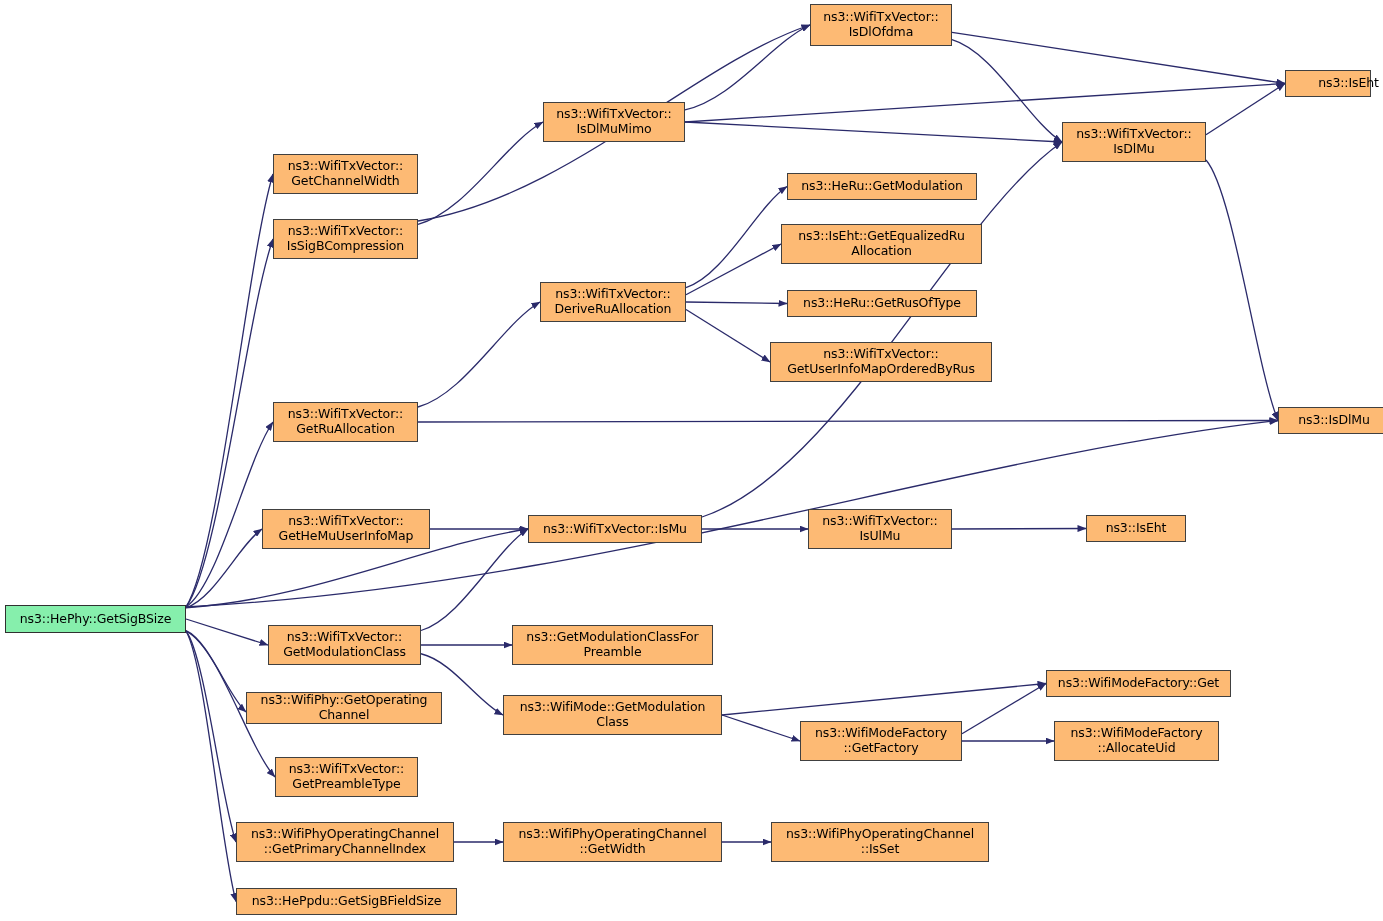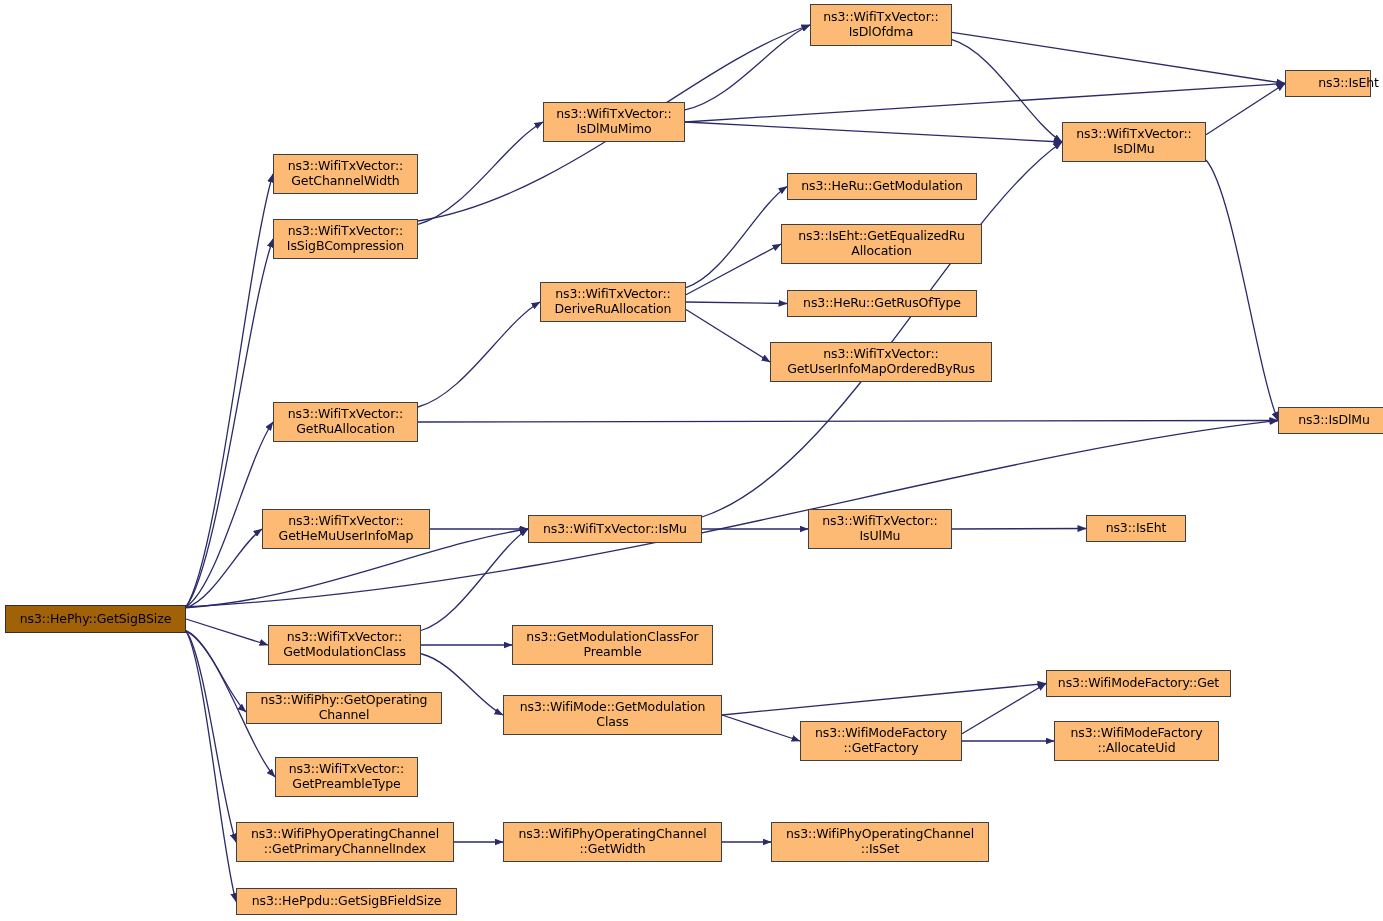--- a/index.html
+++ b/index.html
@@ -34,21 +34,21 @@
     line-height: 1.18;
     text-align: center;
     display: flex;
     align-items: center;
     justify-content: center;
     white-space: pre-line;
     padding: 1px 3px;
     letter-spacing: -0.1px;
   }
   .node.root {
-    background: #a16207;
+    background: #86efac;
     border-color: #303030;
   }
 </style>
 </head>
 <body>
 
 <div id="canvas">
   <svg id="edge-layer" viewBox="0 0 1383 921" xmlns="http://www.w3.org/2000/svg">
     <defs>
       <marker id="arrowhead" markerWidth="9" markerHeight="7" refX="8.5" refY="3.5" orient="auto" markerUnits="userSpaceOnUse">

